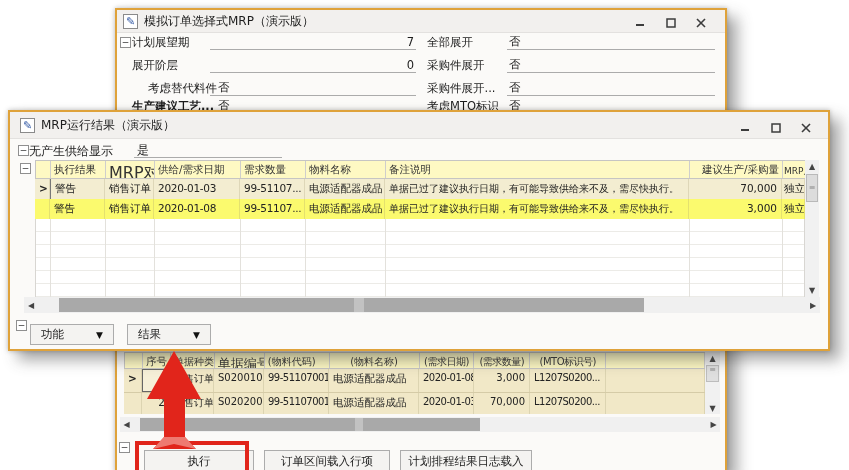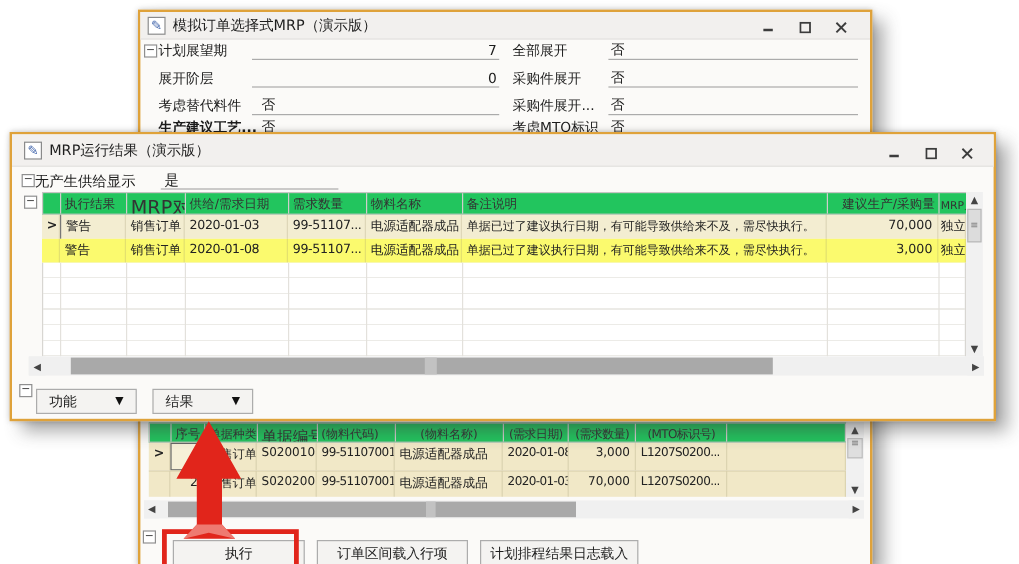--- a/index.html
+++ b/index.html
@@ -18,21 +18,21 @@
   .ctrl { width:13px; height:13px; display:flex; align-items:center; justify-content:center; cursor:default; }
 
   .expander { position:absolute; width:11px; height:11px; border:1px solid #8f8f8f; background:#fff;
               font-size:9px; line-height:9px; text-align:center; color:#333; }
 
   .lbl { position:absolute; font-size:11.5px; color:#1c1c1c; white-space:nowrap; }
   .fieldline { position:absolute; border-bottom:1px solid #ABABAB; }
   .fieldval { position:absolute; font-size:11.5px; color:#1c1c1c; white-space:nowrap; }
 
   
-  .grid-head { position:absolute; display:flex; background:#22c55e; border:1px solid #C6C5C3; }
+  .grid-head { position:absolute; display:flex; background:#fef9c3; border:1px solid #C6C5C3; }
   .grid-row  { position:absolute; display:flex; }
   .hcell { font-size:10.5px; color:#333; border-right:1px solid #CFCECC; padding:2px 3px 0 3px;
            white-space:nowrap; overflow:hidden; }
   .dcell { font-size:10.5px; color:#222; padding:3px 4px 0 4px; white-space:nowrap; overflow:hidden;
            border-right:1px solid rgba(160,150,110,.25); }
   .num { text-align:right; }
   .sel-mark { font-weight:bold; text-align:center; }
 
   
   .m0{width:15px}.m1{width:55px}.m2{width:49px}.m3{width:86px}.m4{width:65px}
@@ -104,21 +104,21 @@
     <div class="lbl" style="left:15px; top:25px;">计划展望期</div>
     <div>
       <div class="fieldval" style="left:95px; top:25px; width:202px; text-align:right;">7</div>
       <div class="fieldline" style="left:93px; top:39px; width:206px;"></div>
     </div>
     <div class="lbl" style="left:15px; top:48px;">展开阶层</div>
     <div>
       <div class="fieldval" style="left:95px; top:48px; width:202px; text-align:right;">0</div>
       <div class="fieldline" style="left:93px; top:62px; width:206px;"></div>
     </div>
-    <div class="lbl" style="left:15px; top:71px;">考虑替代料件</div>
+    <div class="lbl" style="left:31px; top:71px;">考虑替代料件</div>
     <div>
       <div class="fieldval" style="left:101px; top:70px;">否</div>
       <div class="fieldline" style="left:93px; top:85px; width:206px;"></div>
     </div>
     <div class="lbl" style="left:15px; top:89px;font-weight:bold;">生产建议工艺...</div>
     <div>
       <div class="fieldval" style="left:101px; top:88px;">否</div>
       <div class="fieldline" style="left:93px; top:103px; width:206px;"></div>
     </div>
 

